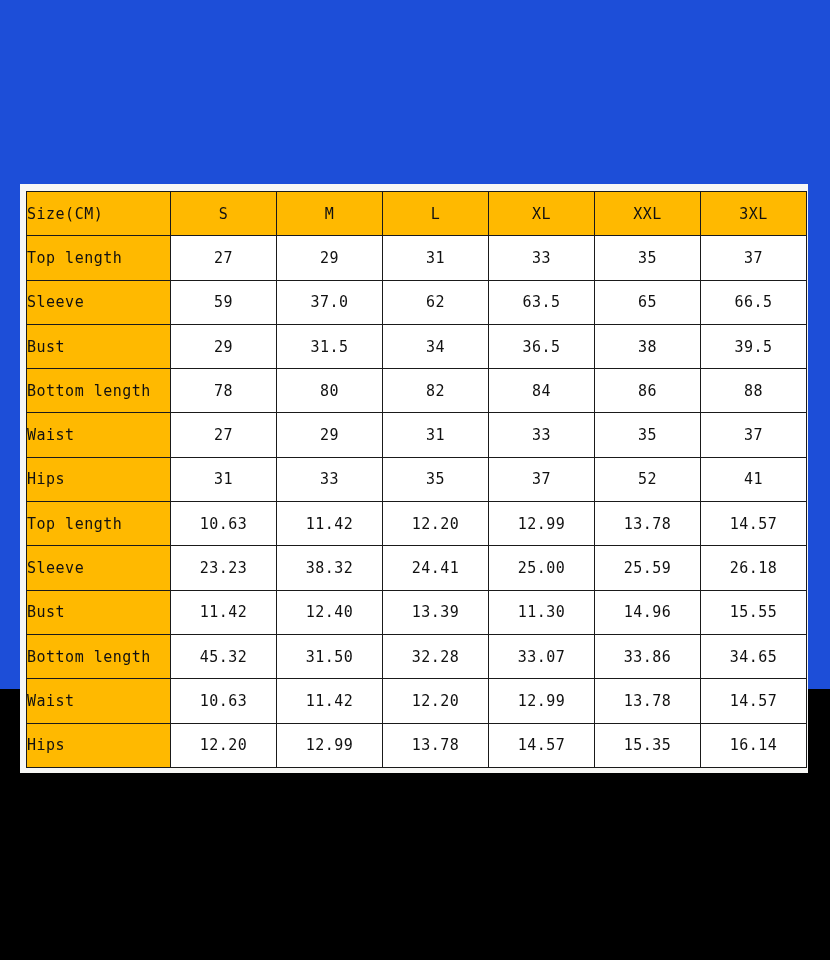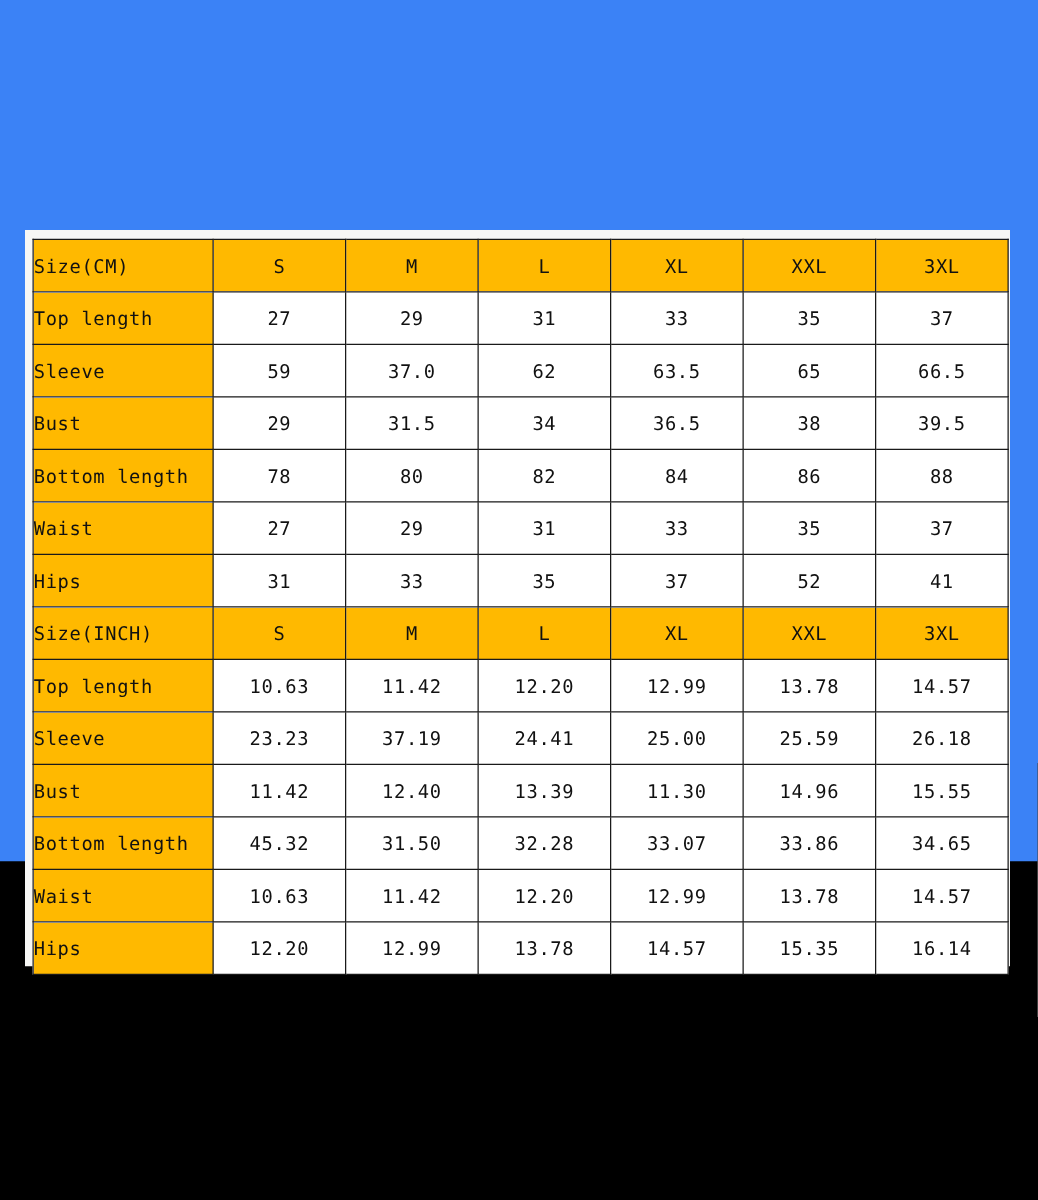--- a/index.html
+++ b/index.html
@@ -11,21 +11,21 @@
     width: 830px;
     height: 960px;
     overflow: hidden;
     font-family: "DejaVu Sans Mono", "Liberation Mono", monospace;
   }
 
   #stage {
     position: relative;
     width: 830px;
     height: 689px;
-    background: #3b82f6;
+    background: #1d4ed8;
   }
 
   
   #paper-frame {
     position: absolute;
     left: 20px;
     top: 184px;
     width: 788px;
     height: 589px;
     background: #f7f7f5;
@@ -156,41 +156,32 @@
           <tr>
             <td class="row-label">Hips</td>
             <td class="val">31</td>
             <td class="val">33</td>
             <td class="val">35</td>
             <td class="val">37</td>
             <td class="val">52</td>
             <td class="val">41</td>
           </tr>
           <tr>
-            <td class="hdr-label">Size(INCH)</td>
-            <td class="hdr-size">S</td>
-            <td class="hdr-size">M</td>
-            <td class="hdr-size">L</td>
-            <td class="hdr-size">XL</td>
-            <td class="hdr-size">XXL</td>
-            <td class="hdr-size">3XL</td>
-          </tr>
-          <tr>
             <td class="row-label">Top length</td>
             <td class="val">10.63</td>
             <td class="val">11.42</td>
             <td class="val">12.20</td>
             <td class="val">12.99</td>
             <td class="val">13.78</td>
             <td class="val">14.57</td>
           </tr>
           <tr>
             <td class="row-label">Sleeve</td>
             <td class="val">23.23</td>
-            <td class="val">37.19</td>
+            <td class="val">38.32</td>
             <td class="val">24.41</td>
             <td class="val">25.00</td>
             <td class="val">25.59</td>
             <td class="val">26.18</td>
           </tr>
           <tr>
             <td class="row-label">Bust</td>
             <td class="val">11.42</td>
             <td class="val">12.40</td>
             <td class="val">13.39</td>

